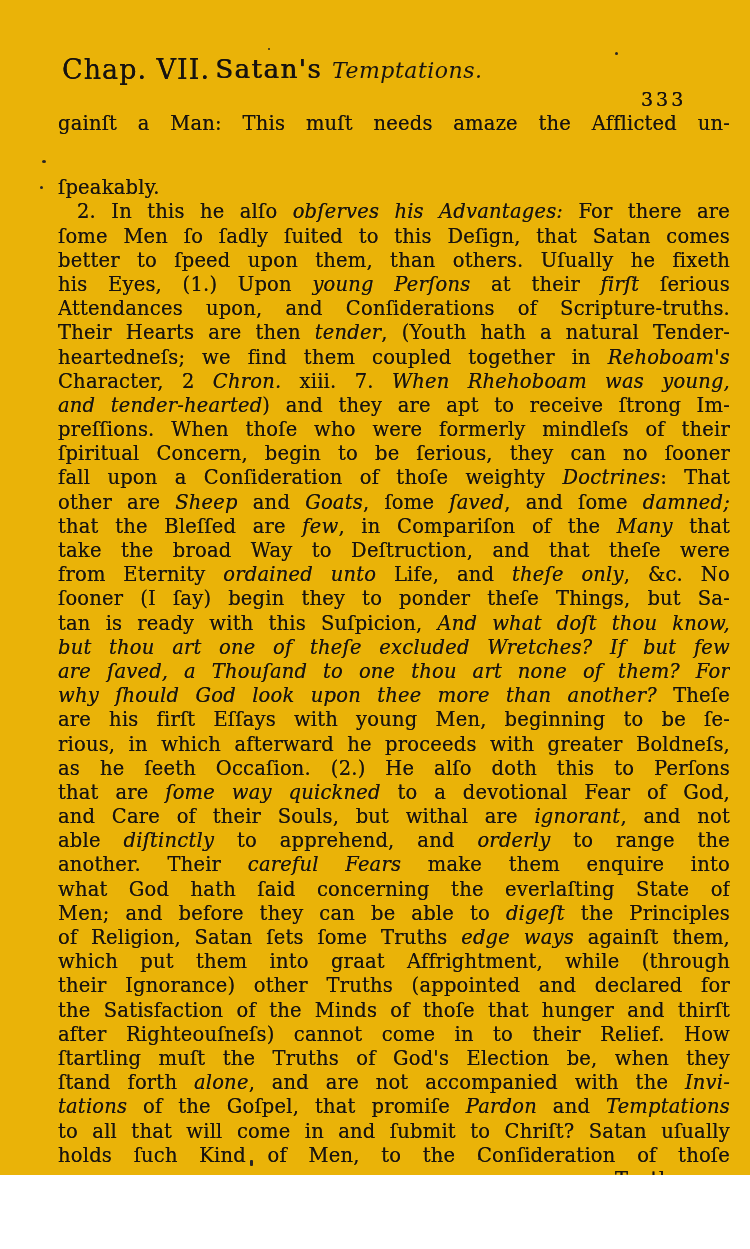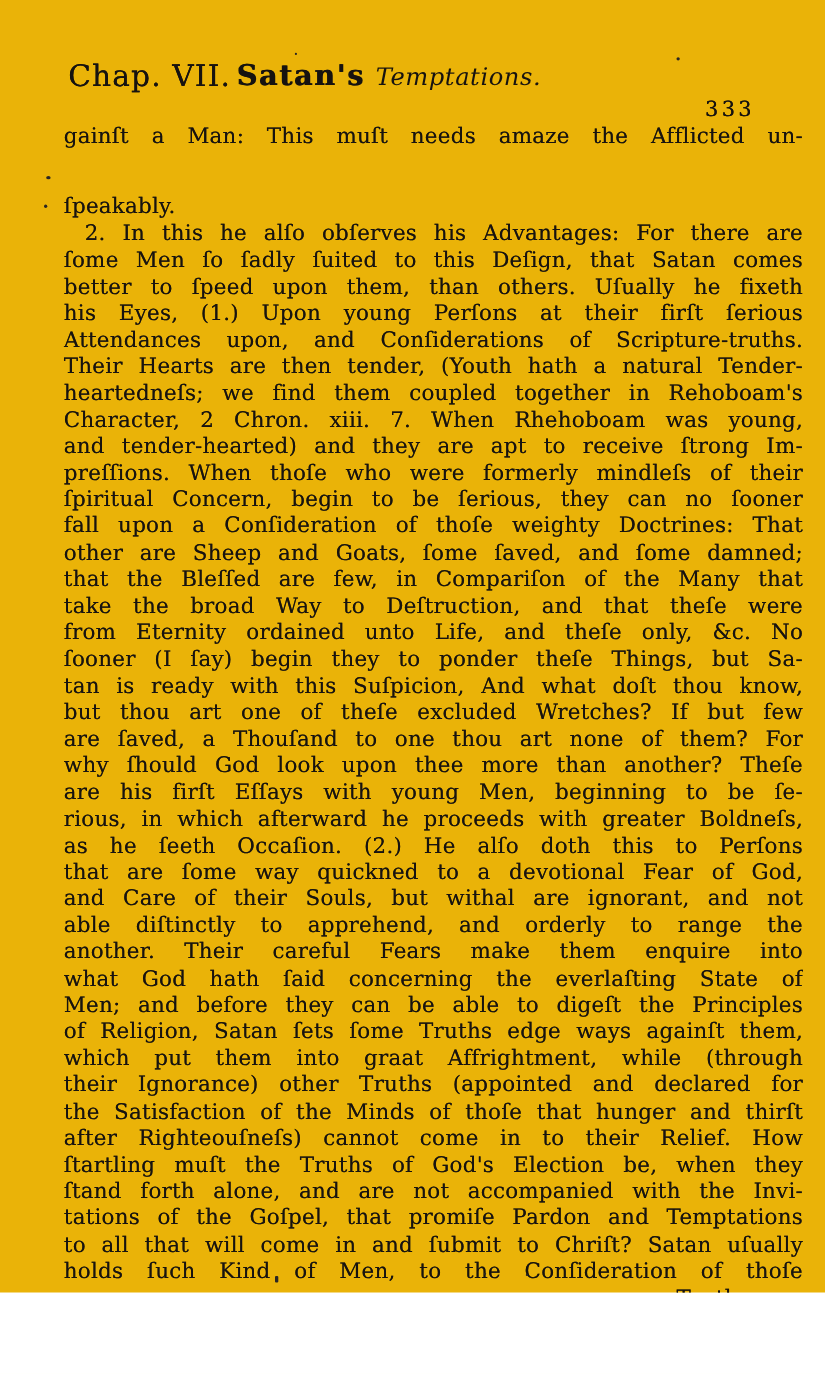--- a/index.html
+++ b/index.html
@@ -7,37 +7,37 @@
   body { font-family:"DejaVu Serif","Liberation Serif",serif; }
   .page {
     position:absolute; left:0; top:0; width:750px; height:1175px;
     background:#eab308; color:#171310; overflow:hidden;
   }
   
   .header { position:absolute; left:62px; top:52px; width:630px; height:48px; }
   .chap { position:absolute; left:0; top:2px; font-size:27px; letter-spacing:1px;
           text-shadow:0 0 0.6px currentColor; }
   .title { position:absolute; left:153px; top:2px; white-space:nowrap; }
-  .blackletter { font-weight:700; font-size:26px; letter-spacing:1.5px;
+  .blackletter { font-weight:400; font-size:26px; letter-spacing:1.5px;
                  text-shadow:0.7px 0 0 currentColor; }
   .title-it { font-style:italic; font-size:22px; margin-left:10px; letter-spacing:0.5px; }
   .pagenum { position:absolute; left:579px; top:36px; font-size:19px;
              letter-spacing:3px; text-shadow:0 0 0.6px currentColor; }
   
   .text-block { position:absolute; left:58px; top:112px; width:672px; }
   .line {
     font-size:19.5px; line-height:24.2px; height:24.2px;
     letter-spacing:0.2px; overflow:hidden;
     text-shadow:0 0 0.5px rgba(23,19,16,0.75);
   }
   .al-j { text-align:justify; text-align-last:justify; }
   .al-l { text-align:left;  text-align-last:left;margin-top:40px; }
   .al-r { text-align:left; text-align-last:right; padding-right:42px; }
   .ind  { padding-left:19px; }
-  .it   { }
+  .it   { font-style:italic; }
   
   .speck { position:absolute; background:#2a2категория624; background:#2a2624; border-radius:50%; }
 </style>
 </head>
 <body>
 
 <div class="page">
 
   <div class="header">
     <span class="chap">Chap. VII.</span>

